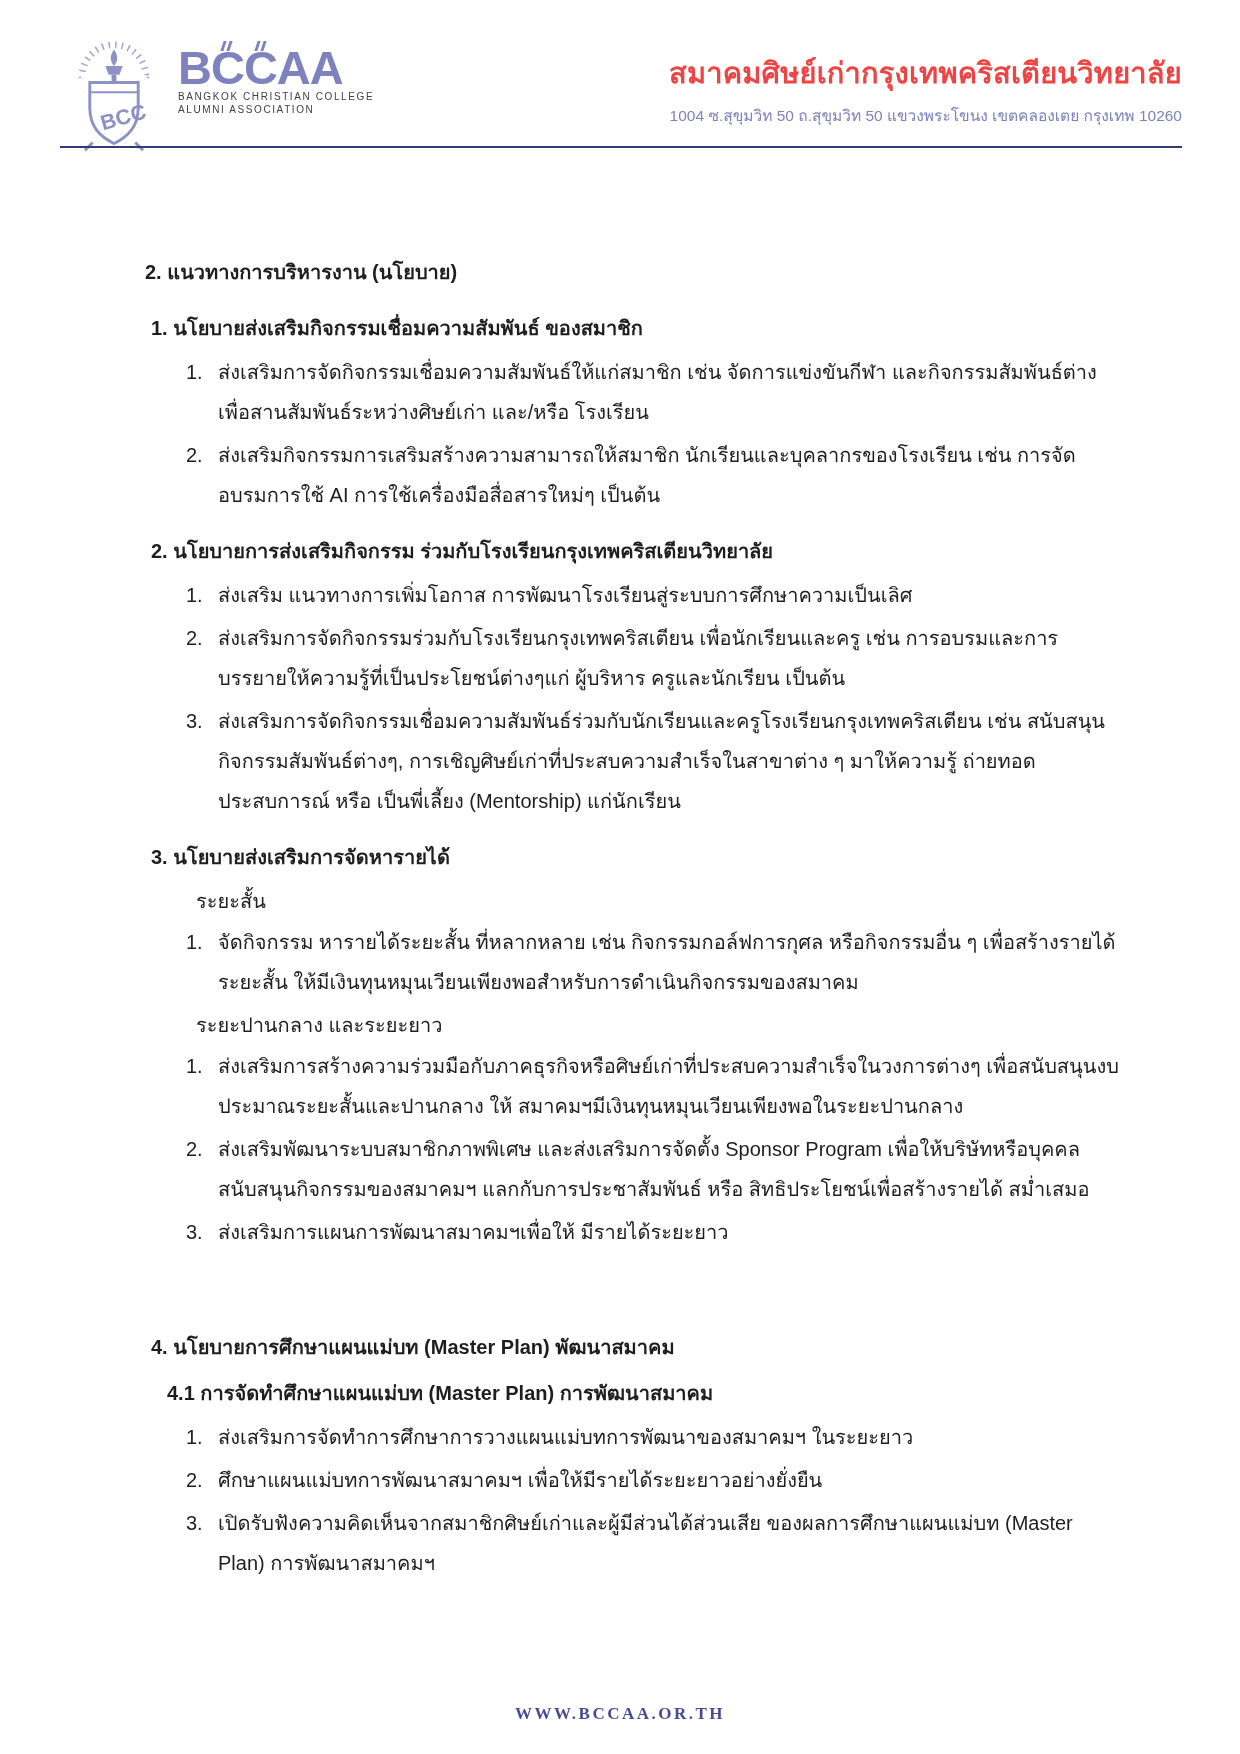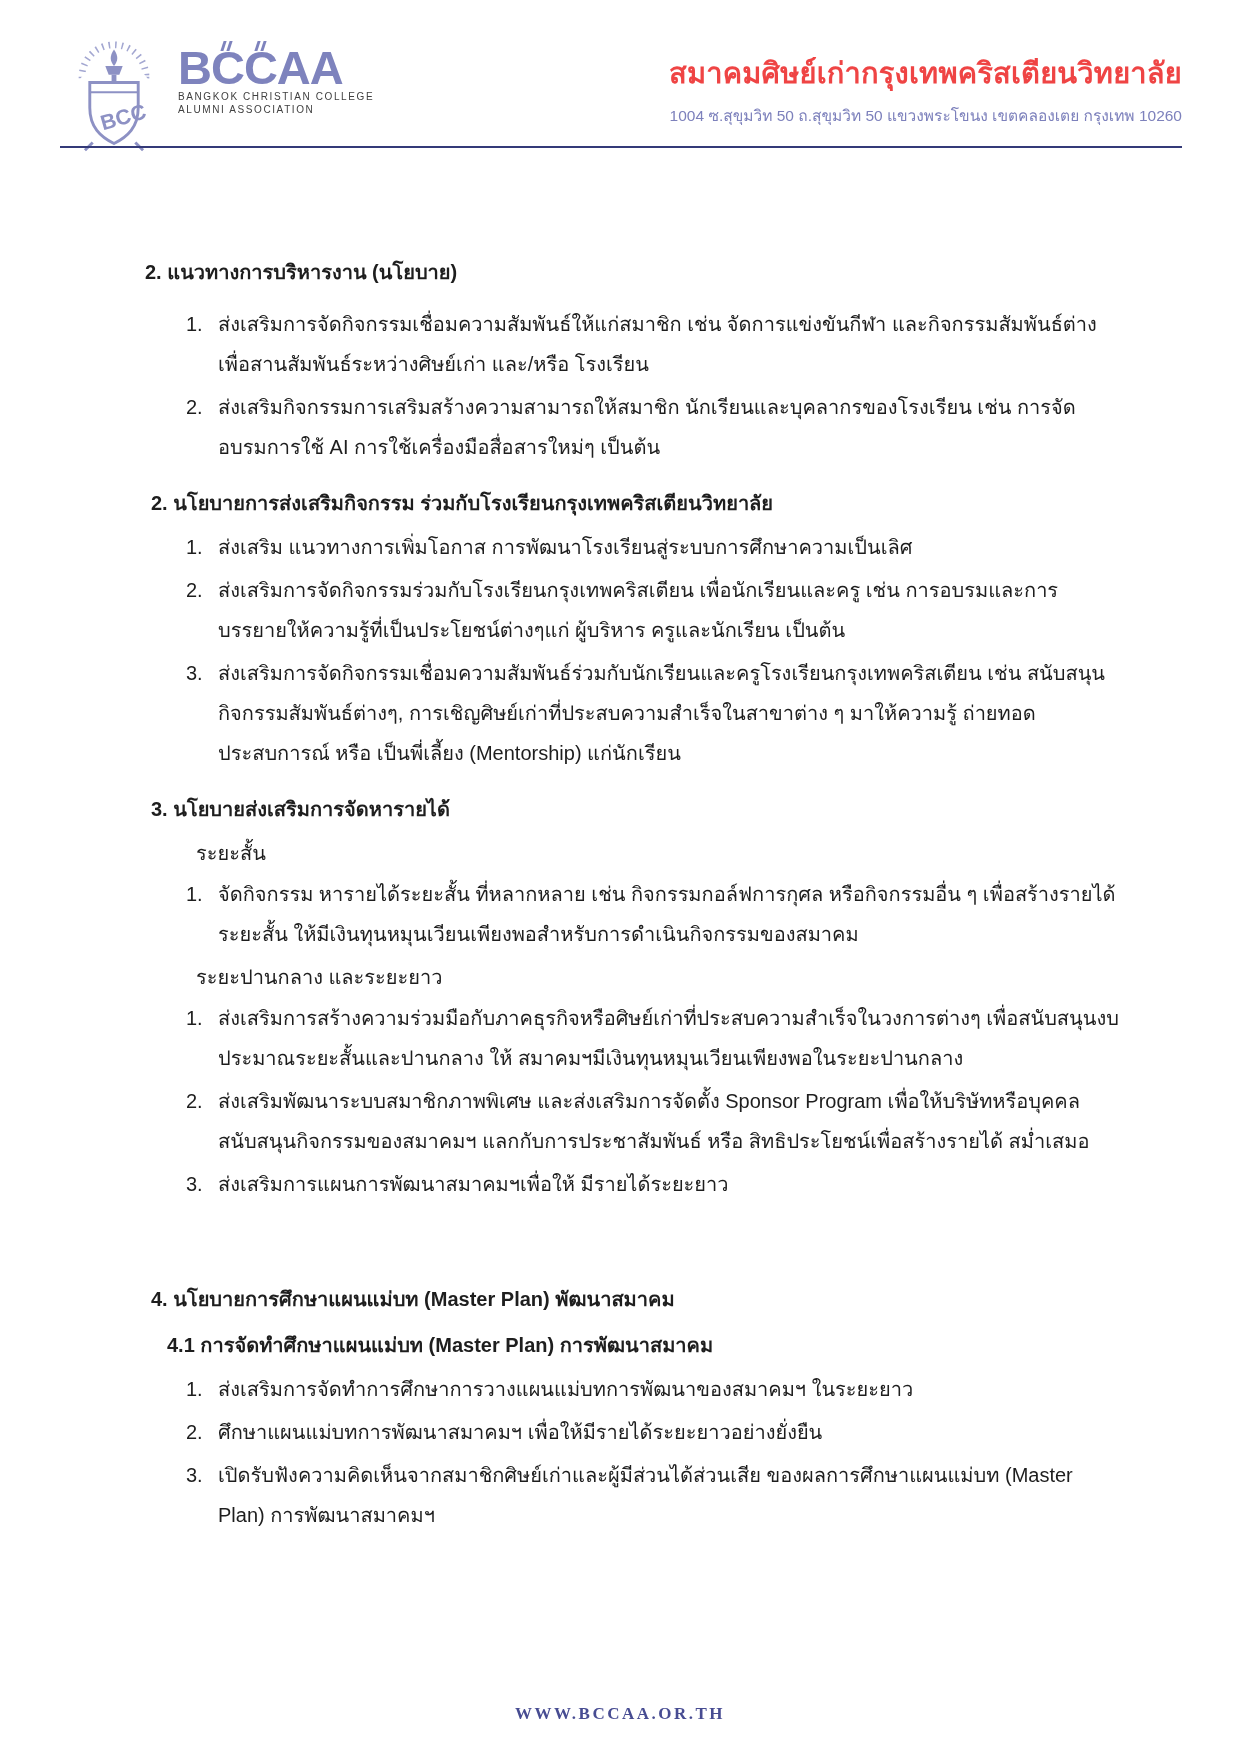--- a/index.html
+++ b/index.html
@@ -88,20 +88,21 @@
     <div class="hdr-right">
       <div class="org-name">สมาคมศิษย์เก่ากรุงเทพคริสเตียนวิทยาลัย</div>
       <div class="org-addr">1004 ซ.สุขุมวิท 50 ถ.สุขุมวิท 50 แขวงพระโขนง เขตคลองเตย กรุงเทพ 10260</div>
     </div>
   </div>
 
   <div class="hdr-rule"></div>
 
   <div class="doc-body">
       <div class="b-heading">2. แนวทางการบริหารงาน (นโยบาย)</div>
+      <div class="b-subheading">1. นโยบายส่งเสริมกิจกรรมเชื่อมความสัมพันธ์ ของสมาชิก</div>
       <div class="b-item">
         <div class="num">1.</div>
         <div class="txt">ส่งเสริมการจัดกิจกรรมเชื่อมความสัมพันธ์ให้แก่สมาชิก เช่น จัดการแข่งขันกีฬา และกิจกรรมสัมพันธ์ต่าง เพื่อสานสัมพันธ์ระหว่างศิษย์เก่า และ/หรือ โรงเรียน</div>
       </div>
       <div class="b-item">
         <div class="num">2.</div>
         <div class="txt">ส่งเสริมกิจกรรมการเสริมสร้างความสามารถให้สมาชิก นักเรียนและบุคลากรของโรงเรียน เช่น การจัดอบรมการใช้ AI การใช้เครื่องมือสื่อสารใหม่ๆ เป็นต้น</div>
       </div>
       <div class="b-subheading">2. นโยบายการส่งเสริมกิจกรรม ร่วมกับโรงเรียนกรุงเทพคริสเตียนวิทยาลัย</div>
       <div class="b-item">

